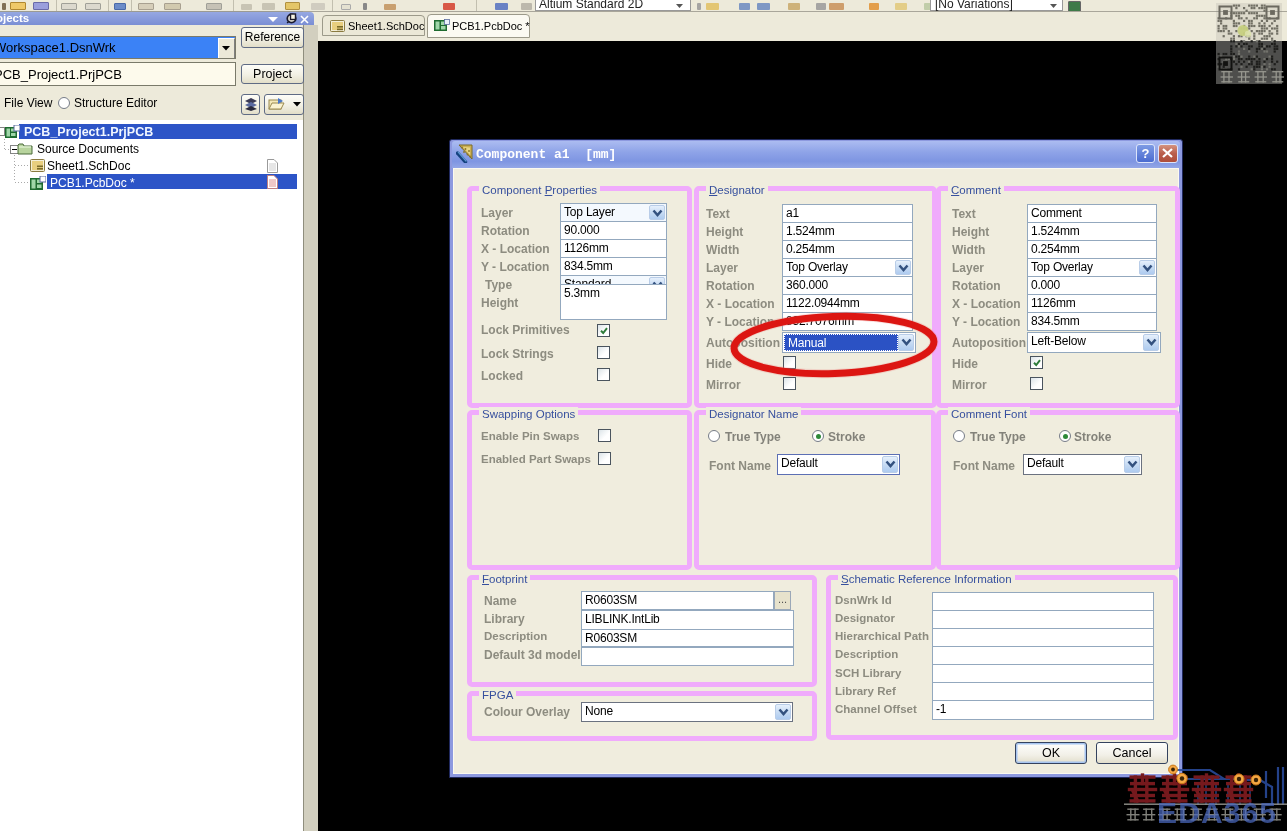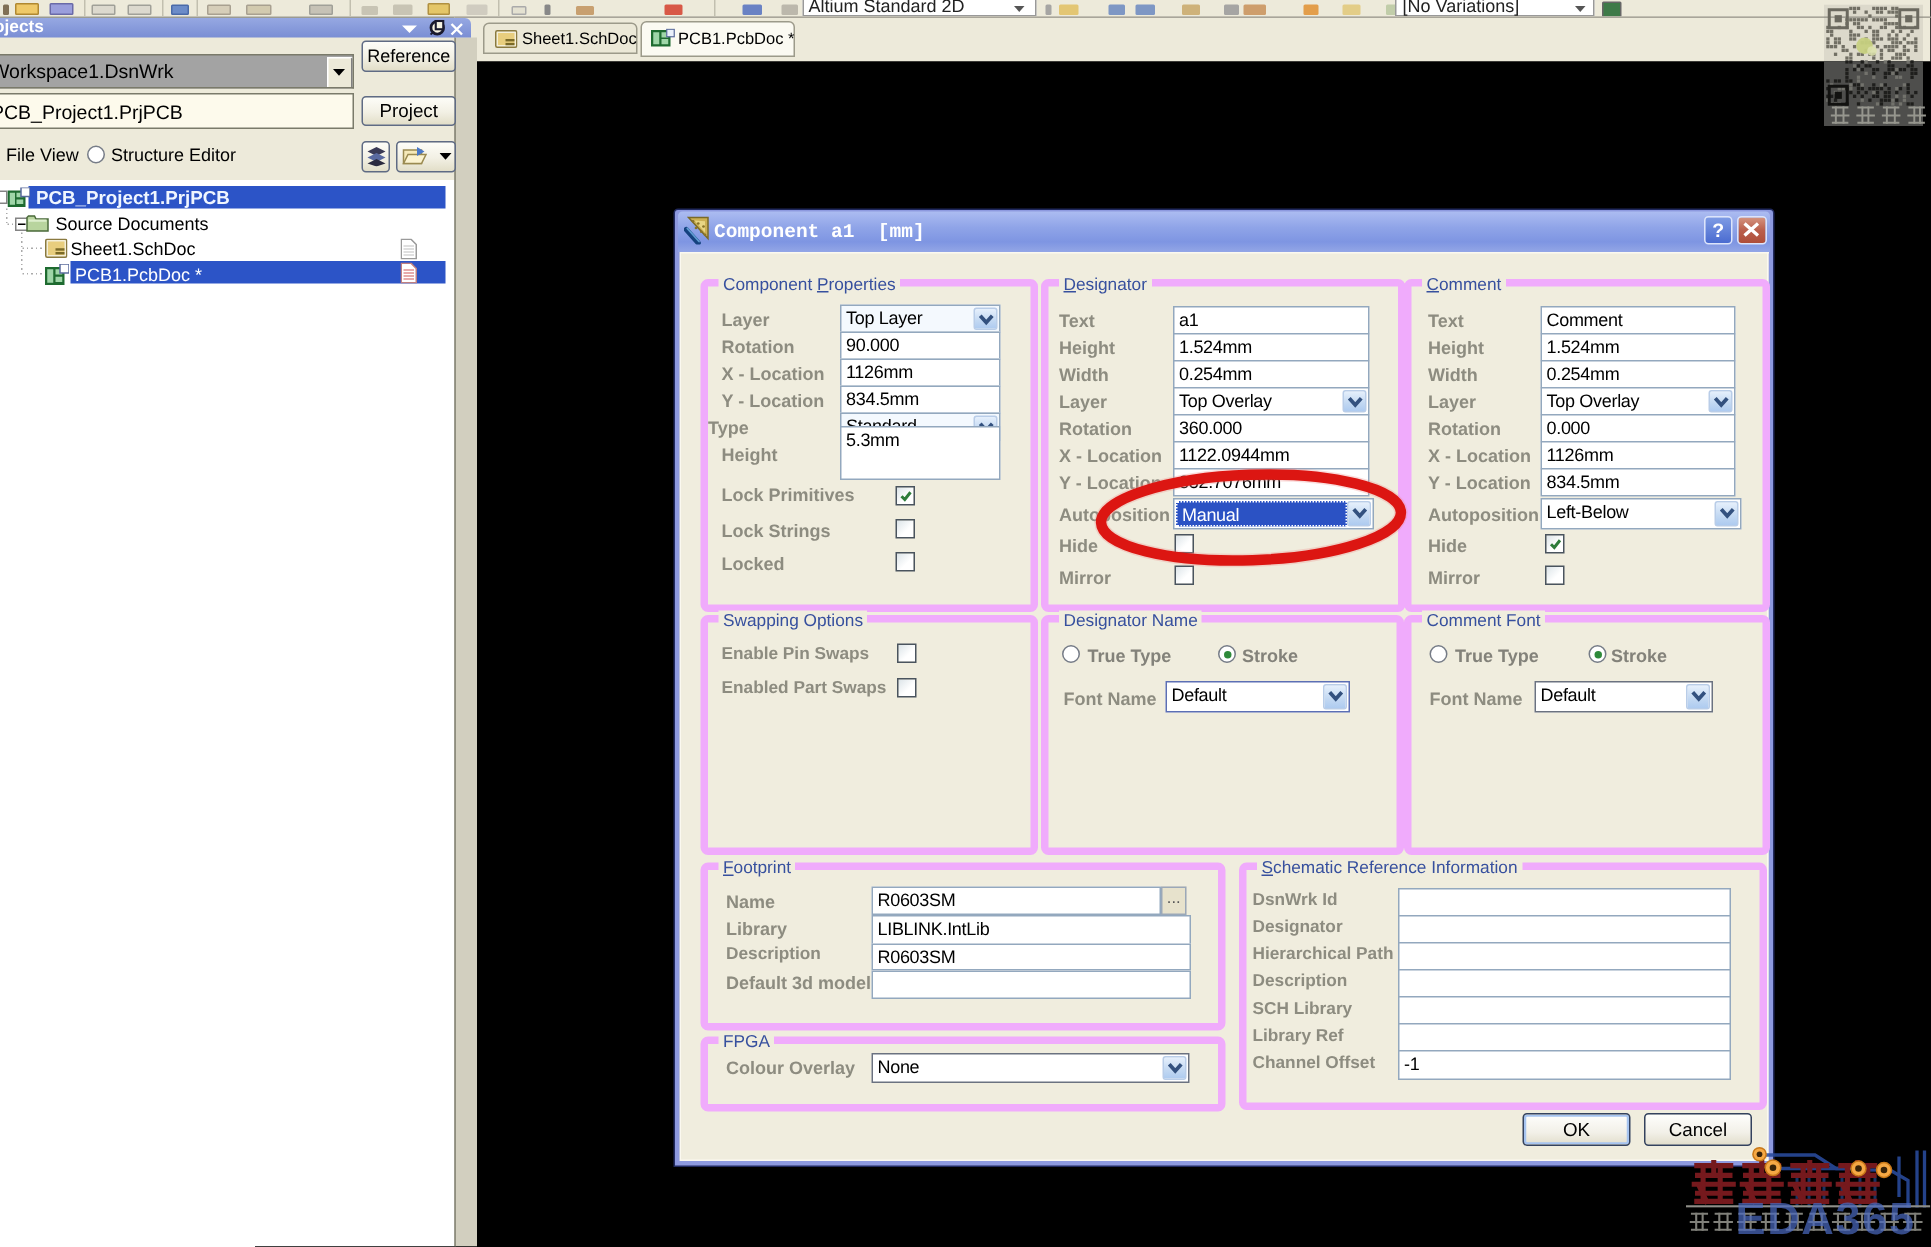--- a/index.html
+++ b/index.html
@@ -116,21 +116,21 @@
   <svg class="abs" style="left:286px;top:1px" width="11" height="11" viewBox="0 0 11 11">
     <circle cx="5.5" cy="5.5" r="4.2" fill="#F6F3E2" stroke="#1A1A2E" stroke-width="1.8"></circle>
     <rect x="4.5" y="1" width="5" height="5.5" fill="#F6F3E2" stroke="#1A1A2E" stroke-width="1.4"></rect>
     <line x1="1" y1="10" x2="3.5" y2="8" stroke="#1A1A2E" stroke-width="1.2"></line>
   </svg>
   <svg class="abs" style="left:300px;top:3px" width="9" height="9">
       <path d="M1,1 L8,8 M8,1 L1,8" stroke="#fff" stroke-width="1.6"></path>
     </svg>
 </div>
 
-<div class="abs" style="left:0;top:36px;width:236px;height:23px;background:#a3a3a3;border:1px solid #7A7A6A;border-left:none;box-sizing:border-box;overflow:hidden">
+<div class="abs" style="left:0;top:36px;width:236px;height:23px;background:#3b82f6;border:1px solid #7A7A6A;border-left:none;box-sizing:border-box;overflow:hidden">
   <div class="abs" style="left:-6px;top:3px;font-size:13px;color:#000">Workspace1.DsnWrk</div>
   <div class="abs" style="left:218px;top:1px;width:15px;height:19px;background:#ECE9D8;border:1px solid #fff;border-right-color:#808080;border-bottom-color:#808080">
     <svg class="abs" style="left:3px;top:7px" width="9" height="6">
         <polygon points="0,0 8,0 4,4.5" fill="#000"></polygon>
       </svg>
   </div>
 </div>
 <div class="xpbtn" style="left:241px;top:27px;width:63px;height:21px;line-height:19px;font-size:12px">Reference</div>
 
 <div class="abs" style="left:0;top:62px;width:236px;height:24px;background:#FDFAEC;border:1px solid #7A7A6A;border-left:none;box-sizing:border-box;overflow:hidden">
@@ -236,21 +236,21 @@
   </div>
 </div>
 
 <div class="grp" style="left:467px;top:186px;width:215px;height:212px">
     <div class="gt">Component <u>P</u>roperties</div>
   </div>
 <div class="lbl" style="left:481px;top:206px">Layer</div>
 <div class="lbl" style="left:481px;top:224px">Rotation</div>
 <div class="lbl" style="left:481px;top:242px">X - Location</div>
 <div class="lbl" style="left:481px;top:260px">Y - Location</div>
-<div class="lbl" style="left:472px;top:278px">Type</div>
+<div class="lbl" style="left:485px;top:278px">Type</div>
 <div class="lbl" style="left:481px;top:296px">Height</div>
 <div class="fld" style="left:560px;top:203px;width:107px;height:19px;background:#F4F9FE">Top Layer<div class="arrowbtn">
       <svg width="13" height="9" viewBox="0 0 13 9">
         <path d="M2.5,1.5 L6.5,6 L10.5,1.5" fill="none" stroke="#33517F" stroke-width="2.5"></path>
       </svg>
     </div></div>
 <div class="fld" style="left:560px;top:221px;width:107px;height:19px">90.000</div>
 <div class="fld" style="left:560px;top:239px;width:107px;height:19px">1126mm</div>
 <div class="fld" style="left:560px;top:257px;width:107px;height:19px">834.5mm</div>
 <div class="fld" style="left:560px;top:275px;width:107px;height:19px;background:#F4F9FE">Standard<div class="arrowbtn">

